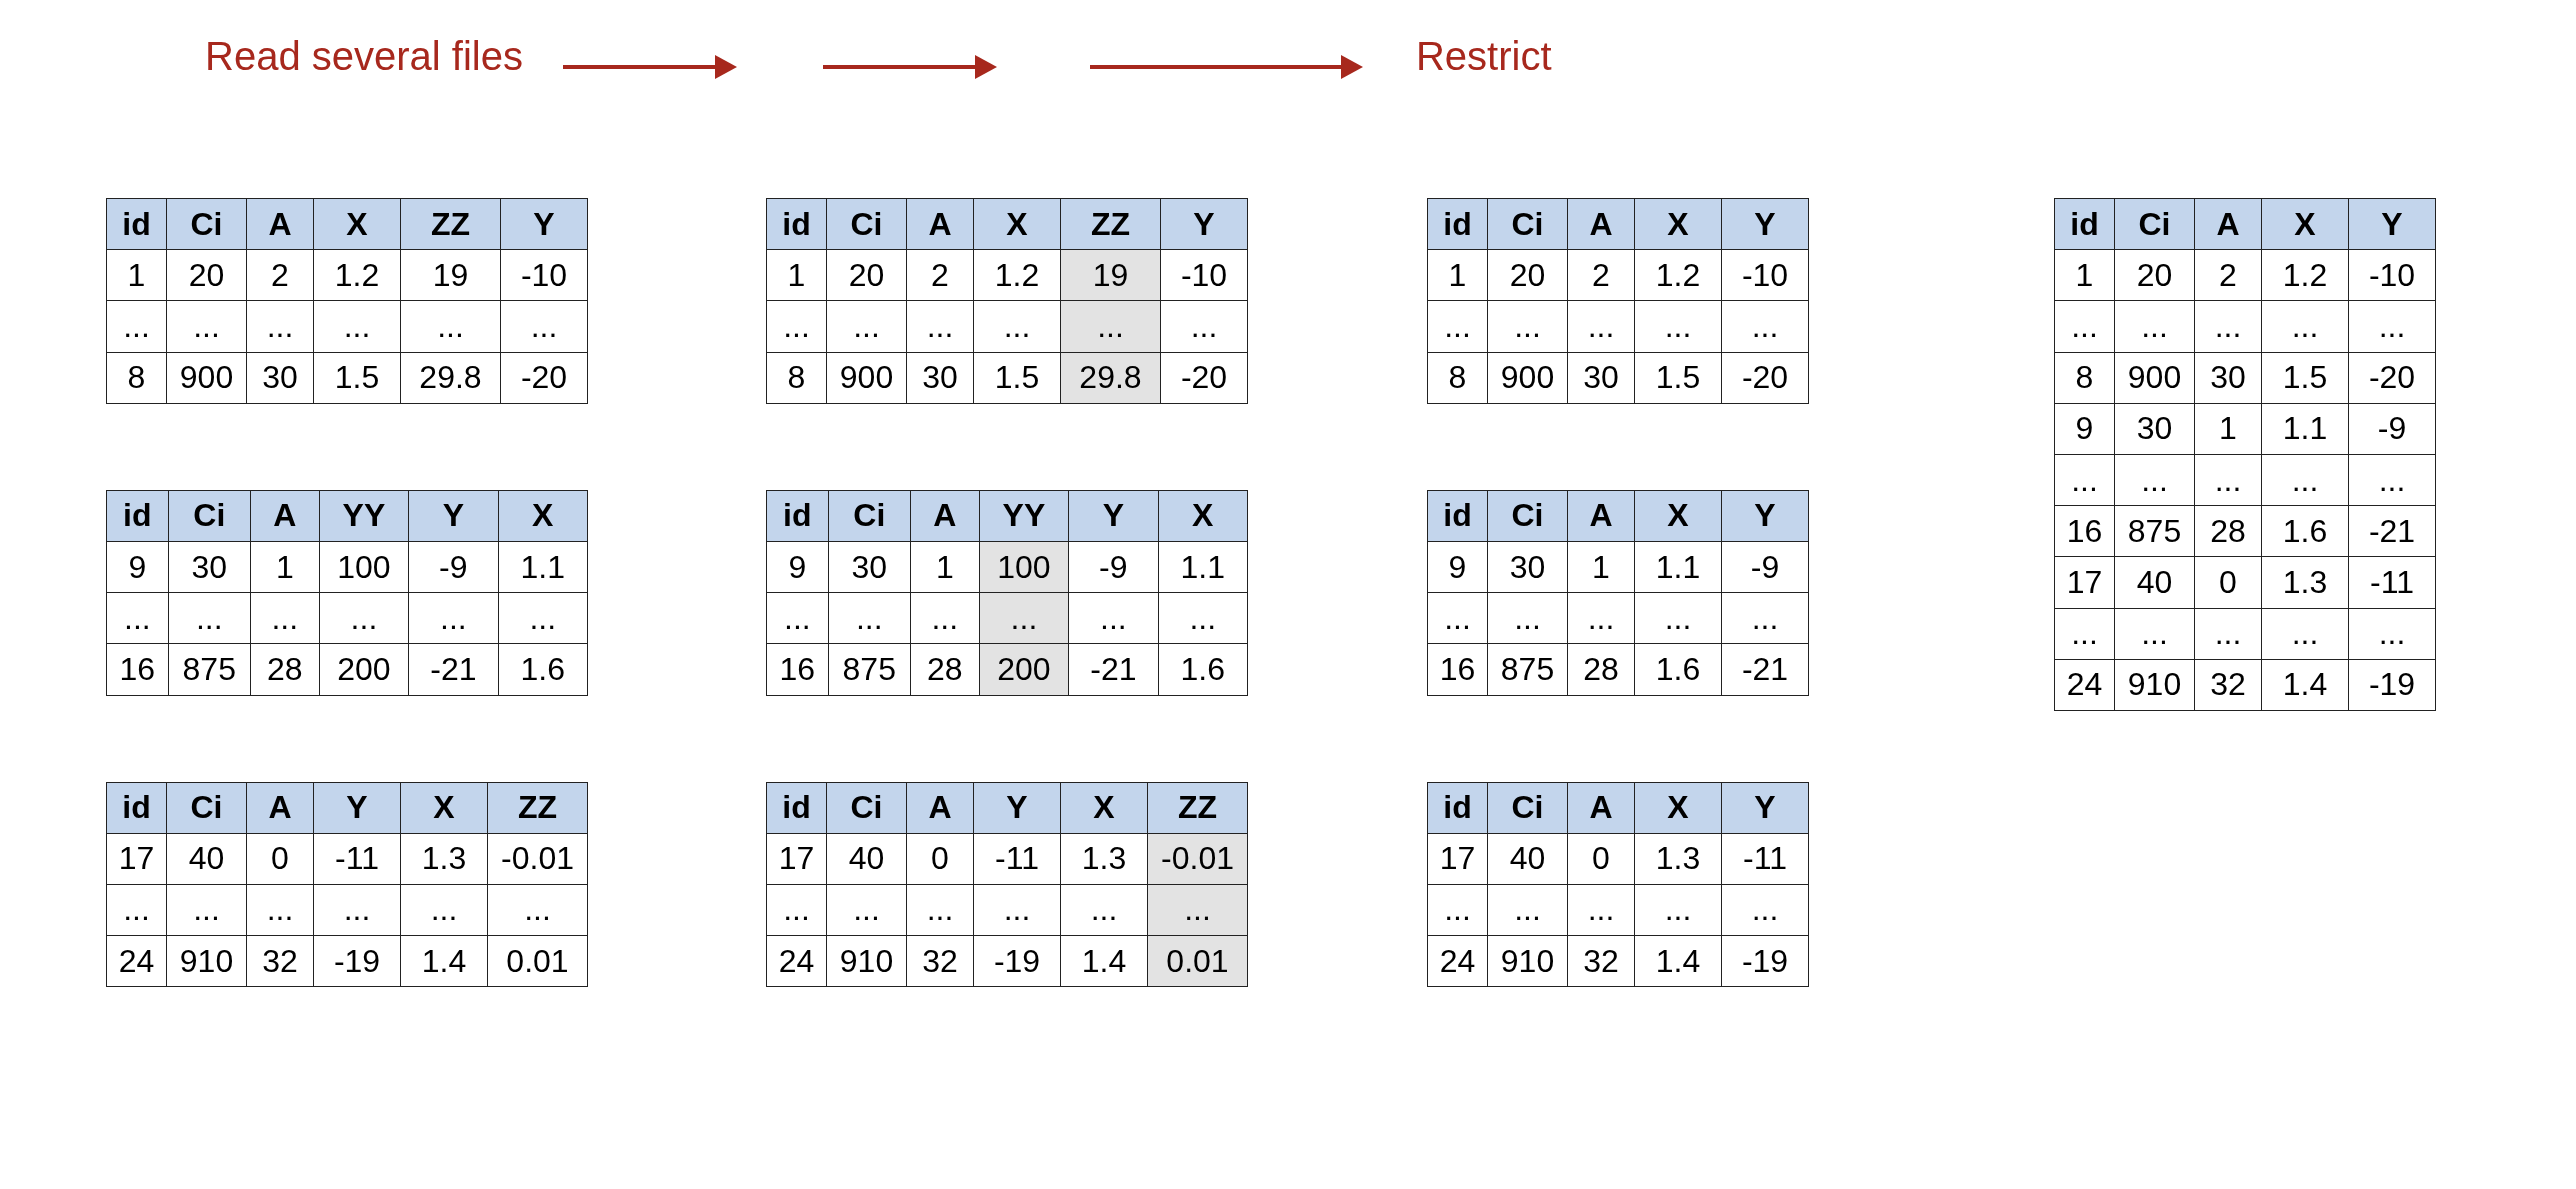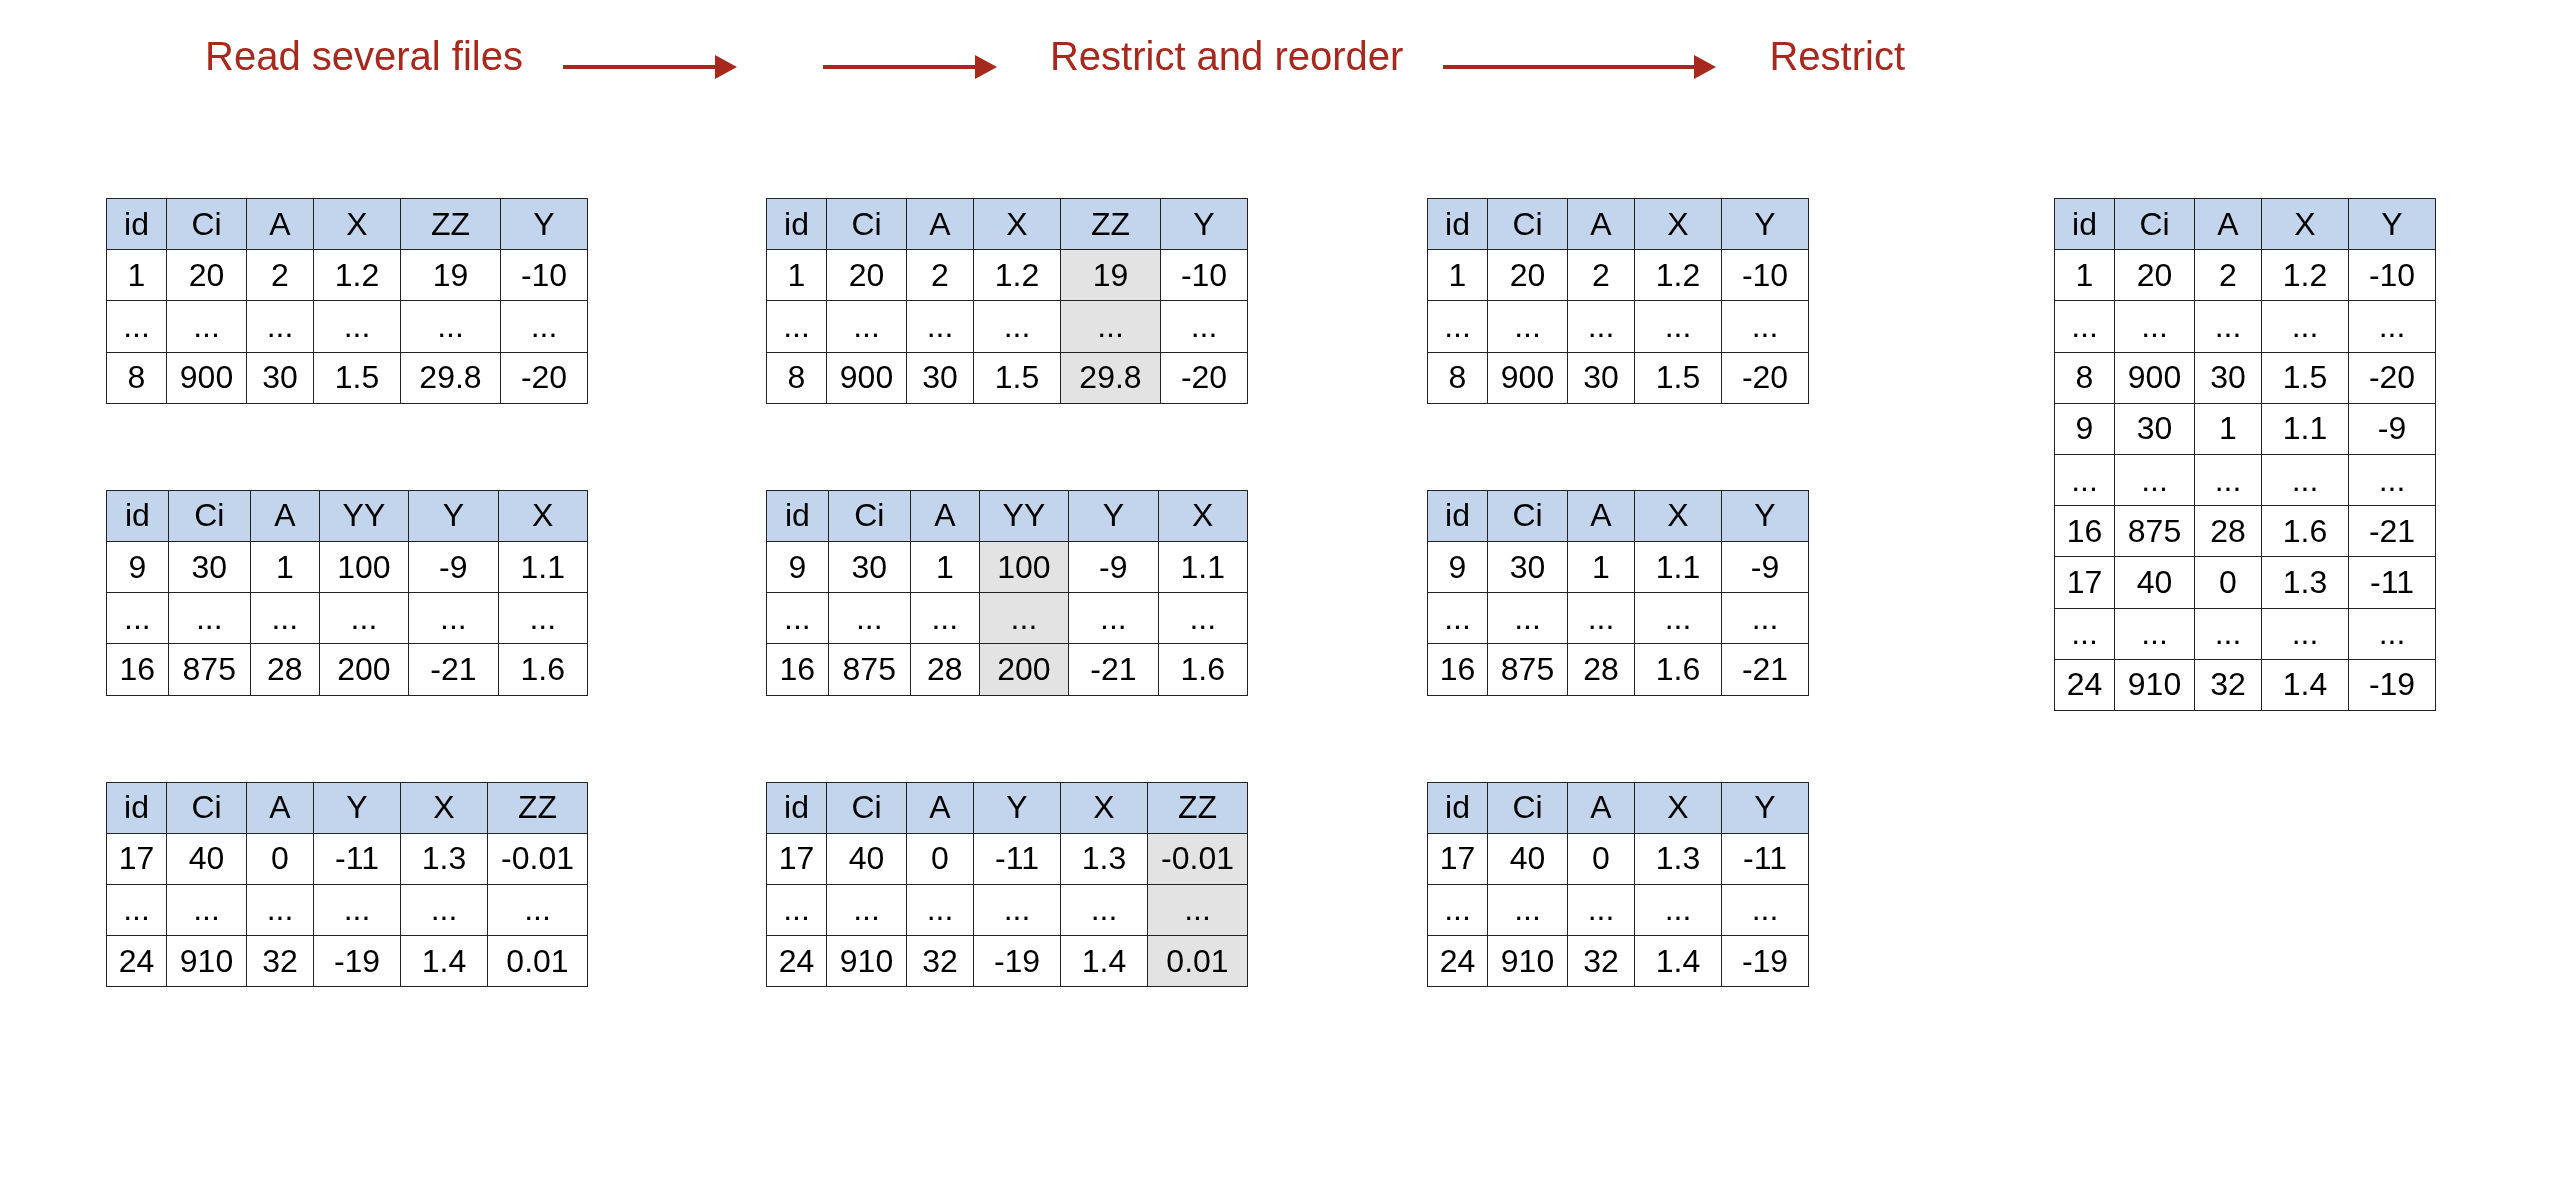--- a/index.html
+++ b/index.html
@@ -72,20 +72,21 @@
   table.data th,
   table.data td {
     border: 1.3px solid var(--border);
     text-align: center;
     padding: 6.6px 0;
     font-weight: 400;
     background: #fff;
   }
   table.data th {
     background: var(--header-bg);
+    font-weight: bold;
   }
   table.data td.hl,
   table.data th.hl {
     background: var(--highlight-bg);
   }
 
   
   .w-id  { width: 59px; }
   .w-ci  { width: 79px; }
   .w-a   { width: 66px; }
@@ -102,21 +103,20 @@
   <div class="arrow-wrap" style="margin-left:40px;">
     <div class="arrow-line" style="width:152px"></div>
         <div class="arrow-head"></div>
   </div>
   <div style="width:46px"></div>
   <div class="arrow-wrap" style="margin-left:40px;">
     <div class="arrow-line" style="width:152px"></div>
         <div class="arrow-head"></div>
   </div>
   <div style="width:53px"></div>
-  <div class="step-title">Restrict and reorder</div>
   <div class="arrow-wrap" style="margin-left:40px;">
     <div class="arrow-line" style="width:251px"></div>
         <div class="arrow-head"></div>
   </div>
   <div style="width:53px"></div>
   <div class="step-title">Restrict</div>
 </div>
 
 <div class="col col-1">
   <table class="data">

